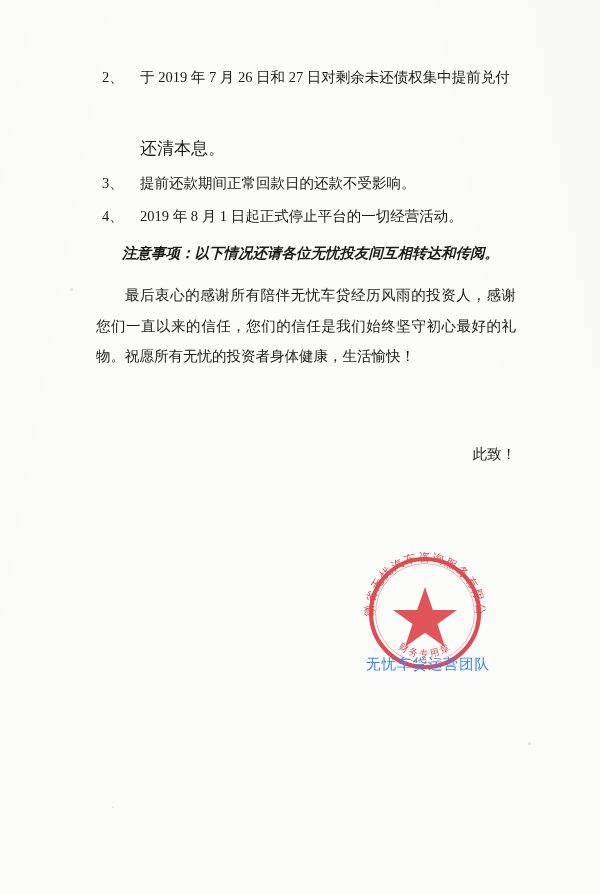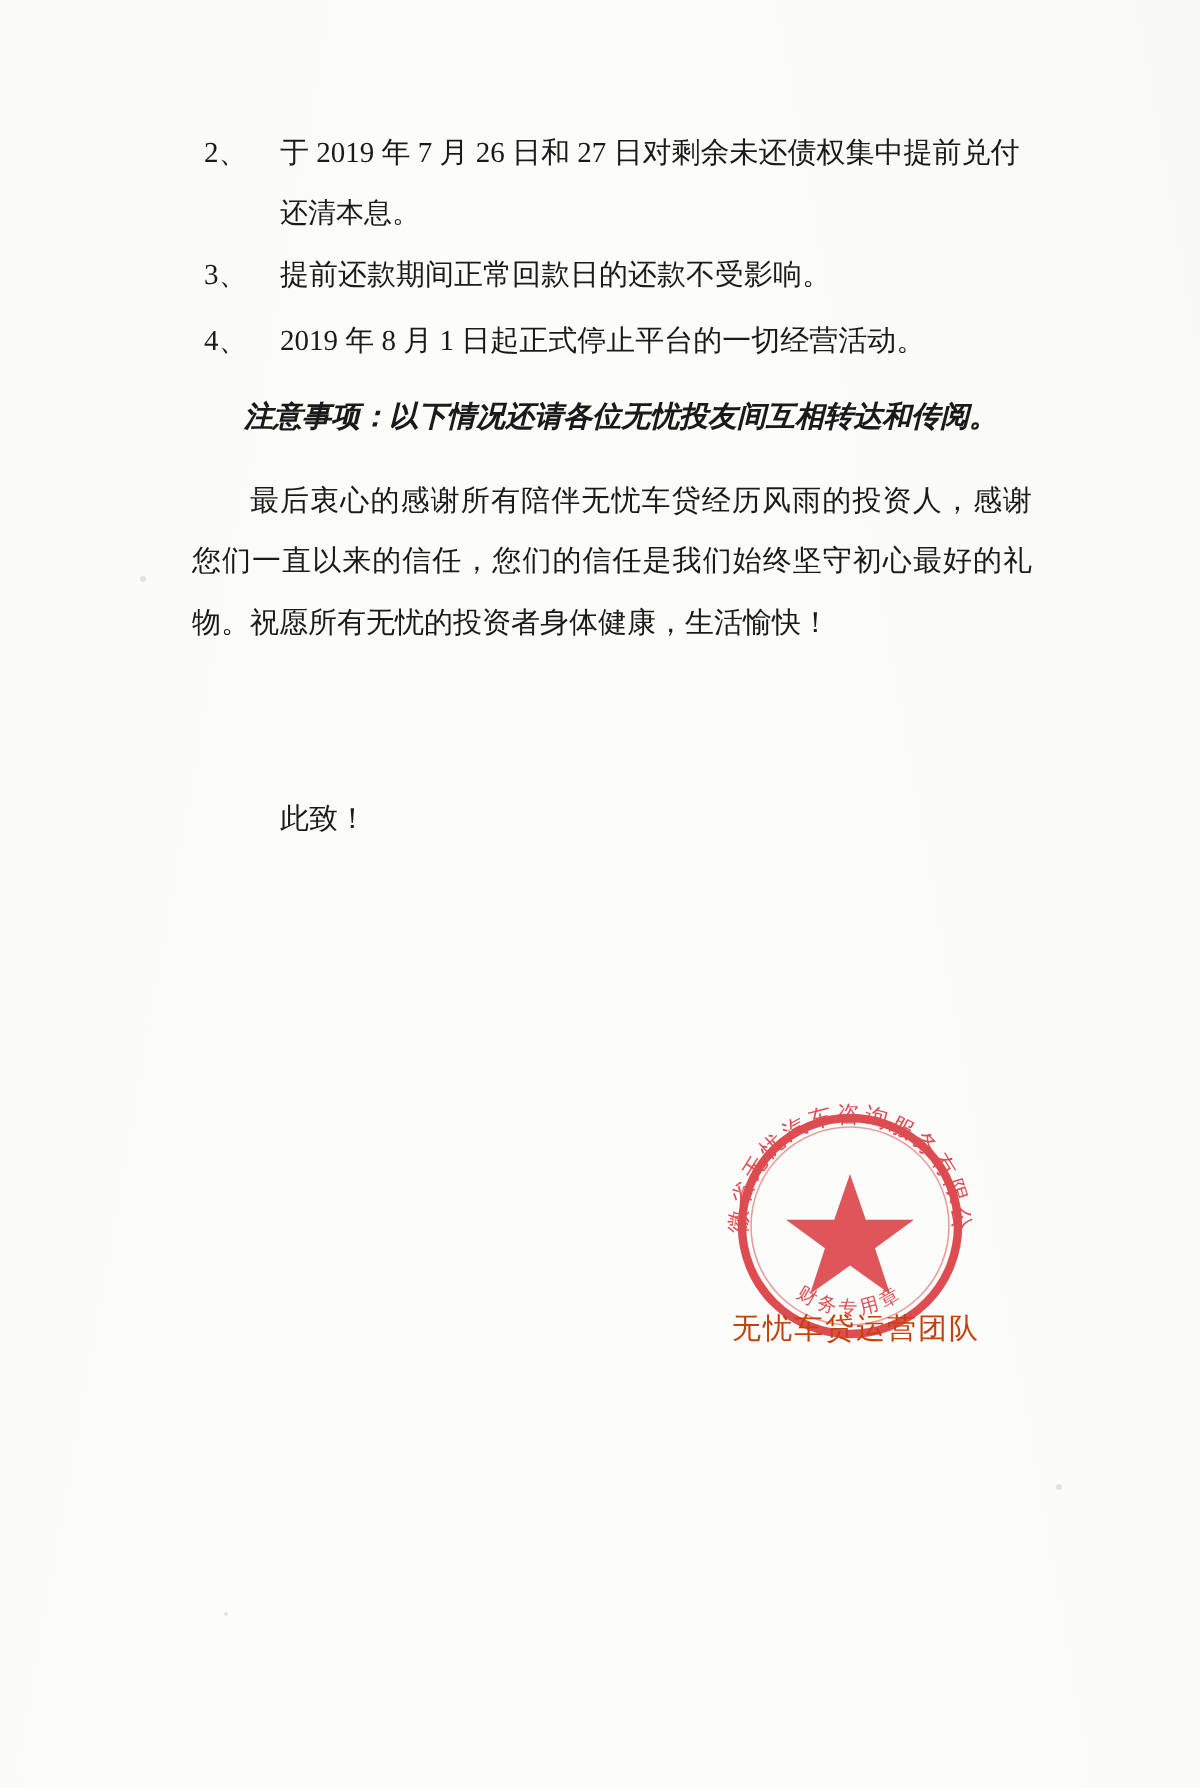--- a/index.html
+++ b/index.html
@@ -53,22 +53,23 @@
     box-sizing: border-box;
   }
   .numbered .body {
     flex: 1;
   }
   .item-1 {
     margin-bottom: 0;
   }
   .cont-line {
     padding-left: 44px;
-    font-size: 14px;
+    font-size: 17px;
     line-height: 2.15;
+    margin-top: 38px;
   }
   .notice {
     font-size: 14.5px;
     line-height: 2.2;
     font-weight: bold;
     padding-left: 26px;
     margin-top: 6px;
     font-style: italic;
   }
   .para {
@@ -81,35 +82,36 @@
   .para.indent {
     text-indent: 2em;
   }
   .para-gap {
   }
   .closing {
     font-size: 14.5px;
     line-height: 2;
     margin-top: 68px;
     padding-left: 44px;
+    text-align: right;
   }
   .signature-block {
     position: absolute;
     left: 330px;
     top: 600px;
     width: 230px;
     height: 120px;
   }
   .signature-name {
     position: absolute;
     left: 36px;
     top: 55px;
     font-size: 14.5px;
     letter-spacing: 1px;
-    color: #c2410c;
+    color: #3b82f6;
     white-space: nowrap;
   }
   
   .seal {
     position: absolute;
     left: 355px;
     top: 543px;
     width: 140px;
     height: 140px;
     pointer-events: none;

